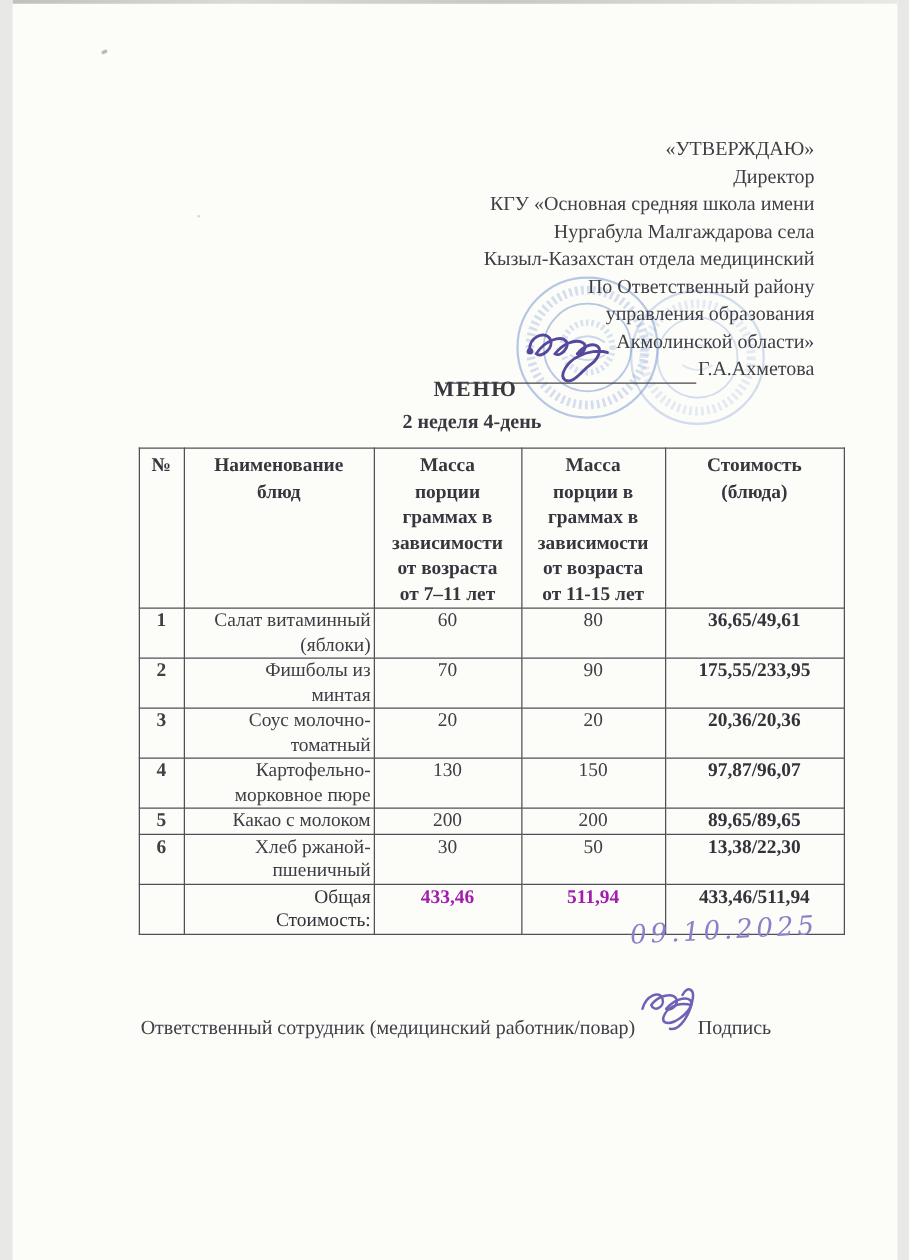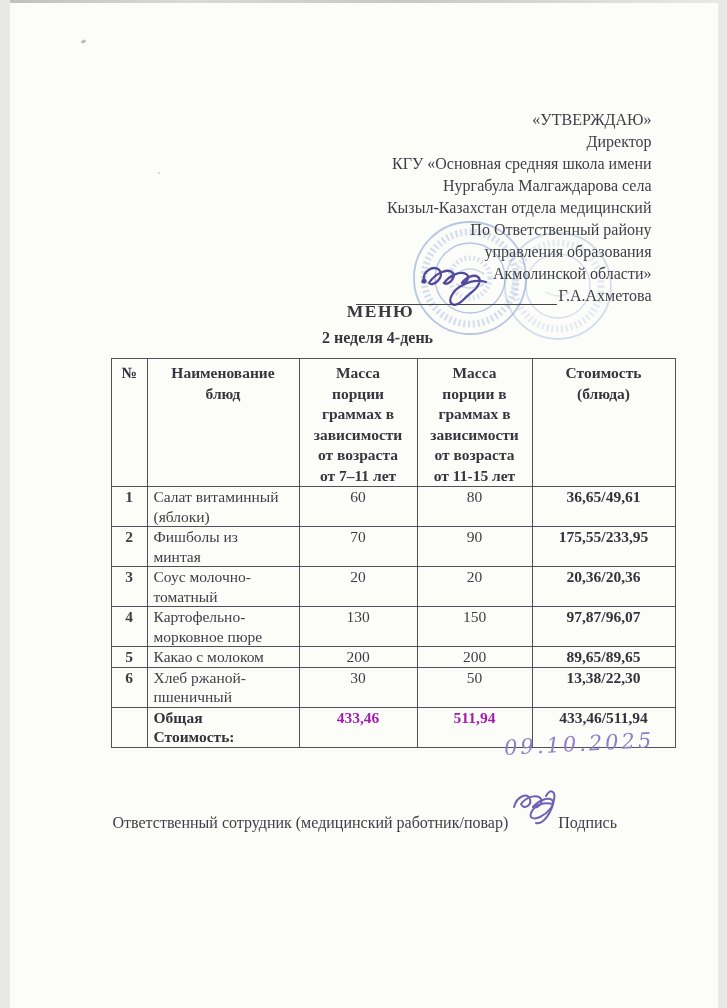--- a/index.html
+++ b/index.html
@@ -20,21 +20,21 @@
   .speck{position:absolute;background:#8f8f8f;border-radius:40%;opacity:.6;}
   .speck.s1{left:71px;top:40px;width:5px;height:3px;transform:rotate(-25deg);}
   .speck.s2{left:148px;top:172px;width:2px;height:2px;opacity:.35;}
 
   
   .approval{
     position:absolute;top:109px;right:66px;width:430px;
     text-align:right;font-size:16px;line-height:22px;
   }
   .approval-line{white-space:nowrap;}
-  .sig-row{display:flex;justify-content:flex-end;align-items:center;height:22px;}
+  .sig-row{display:flex;justify-content:flex-end;align-items:flex-end;height:22px;}
   .sig-line{display:inline-block;width:201px;height:17px;border-bottom:1.5px solid #45454d;margin-right:1px;}
 
   
   .doc-title{
     position:absolute;top:301px;left:0;width:742px;text-align:center;
     font-weight:bold;font-size:17.5px;letter-spacing:1.5px;color:#38383f;
   }
   .doc-subtitle{
     position:absolute;top:329px;left:0;width:736px;text-align:center;
     font-weight:bold;font-size:16px;color:#38383f;
@@ -47,27 +47,27 @@
     font-size:15.5px;color:#3e3e46;
   }
   .menu-table th,.menu-table td{border:1.6px solid #50505a;overflow:hidden;}
   .menu-table th{
     font-weight:bold;text-align:center;vertical-align:top;
     padding:4px 1px 0 1px;line-height:20.5px;white-space:pre-line;color:#36363e;
   }
   .menu-table thead tr{height:119px;}
   .menu-table td{vertical-align:top;line-height:19.5px;padding:0 2px;}
   td.c-num{text-align:center;font-weight:bold;}
-  td.c-dish{text-align:left;padding-left:6px;white-space:pre-line;margin-left:16px;}
+  td.c-dish{text-align:right;padding-left:6px;white-space:pre-line;margin-left:16px;}
   td.c-mass{text-align:center;}
   td.c-cost{text-align:center;font-weight:bold;color:#33333b;}
   tr.row-tall{height:39px;}
   tr.row-short{height:20px;}
   tr.row-total{height:40px;}
-  tr.row-total td.c-dish{font-weight:bold;color:#33333b;}
+  tr.row-total td.c-dish{font-weight:normal;color:#33333b;}
   tr.row-total td.c-mass{font-weight:bold;color:#a21caf;}
 
   
   .hand-date{
     position:absolute;left:494px;top:732px;
     font-family:"DejaVu Serif",serif;font-style:italic;
     font-size:21px;letter-spacing:3px;color:#8d7ec9;
     transform:rotate(-3deg);
   }
   .stamp{position:absolute;left:398px;top:216px;mix-blend-mode:multiply;pointer-events:none;}

